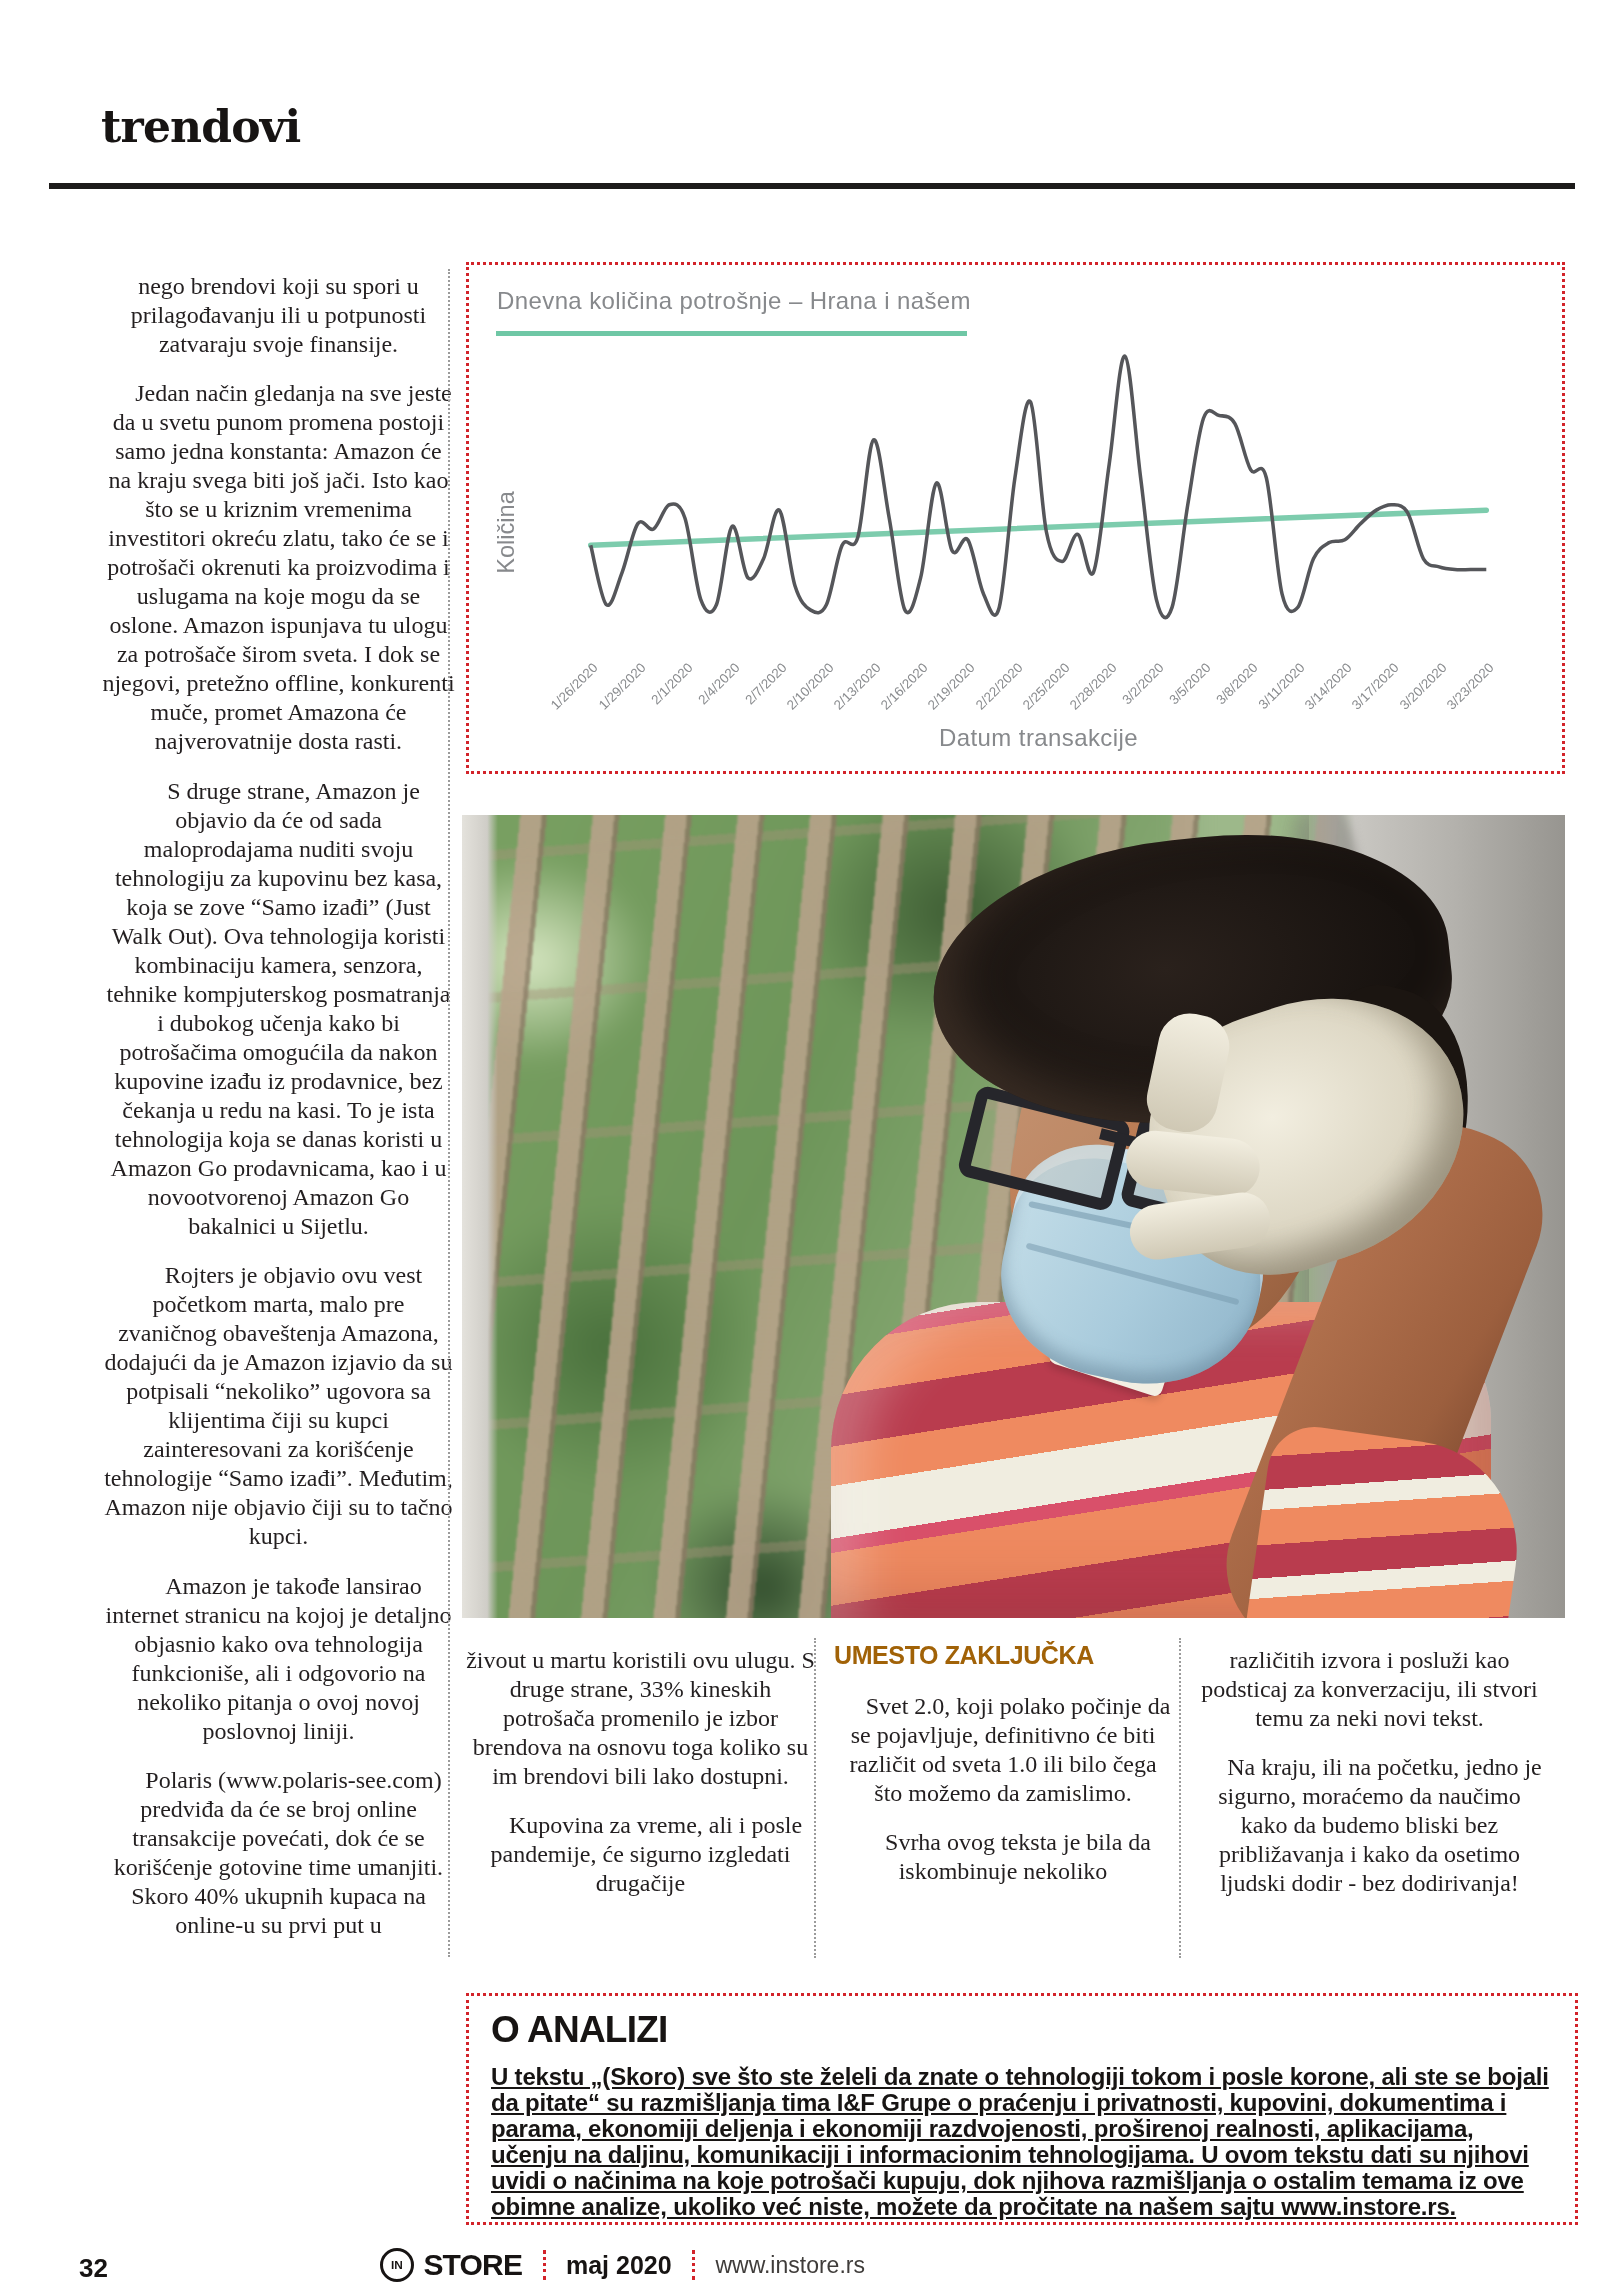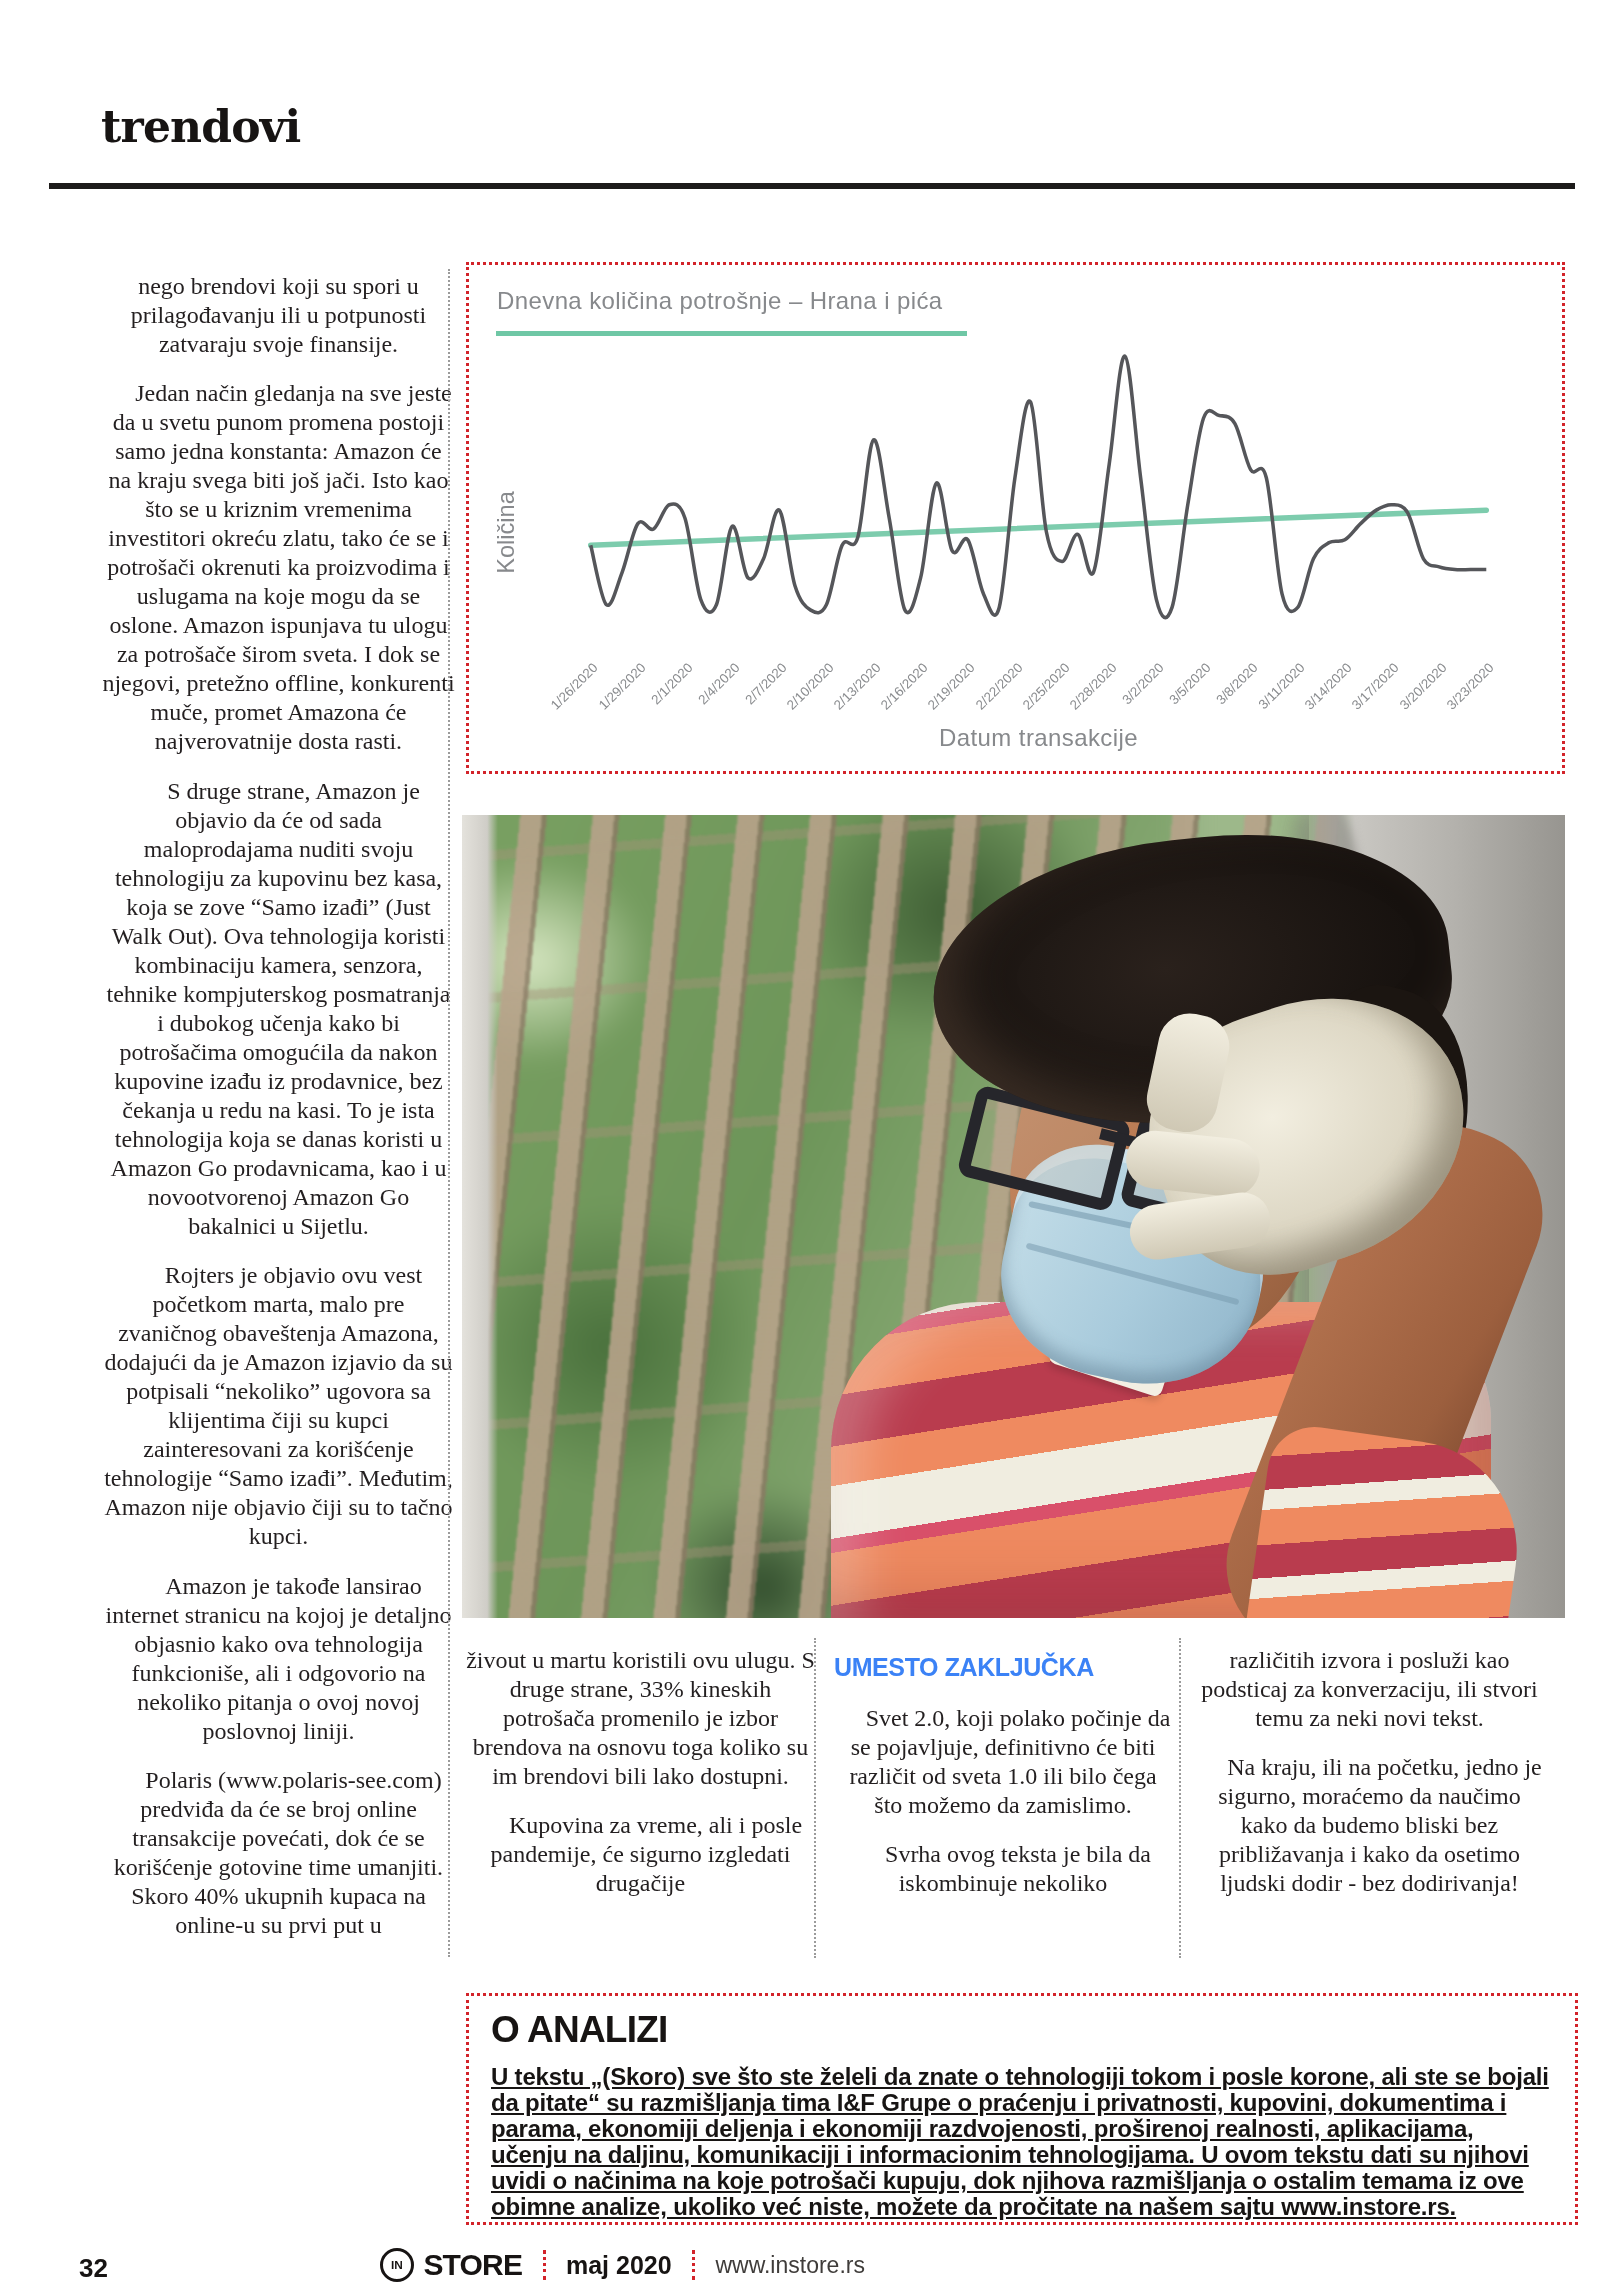--- a/index.html
+++ b/index.html
@@ -100,21 +100,21 @@
   .ph-finger{background:linear-gradient(#f2eee0,#cfc8b4);border-radius:31px;}
   .ph-f1{left:-31px;top:94px;width:134px;height:58px;transform:rotate(24deg);}
   .ph-f2{left:-47px;top:157px;width:141px;height:55px;transform:rotate(10deg);}
   .ph-f3{left:23.6px;top:-23.6px;width:71px;height:118px;transform:rotate(30deg);}
   
   .bcol{position:absolute;top:1646px;width:355px;height:314px;overflow:hidden;}
   .bcol1{left:463px;}
   .bcol2{left:834px;top:1641px;width:338px;}
   .bcol3{left:1192px;}
   .concl-head{font-family:"Liberation Sans",sans-serif;font-weight:bold;font-size:25px;
-     letter-spacing:-0.4px;color:#3b82f6;margin:12px 0 22px 0;}
+     letter-spacing:-0.4px;color:#a16207;margin:0 0 22px 0;}
   .indent-all p{text-indent:30px;}
   
   .about-box{position:absolute;left:466px;top:1993px;width:1112px;height:232px;
      border:3.9px dotted #d2232a;box-sizing:border-box;}
   .about-head{position:absolute;left:22px;top:12.6px;font-family:Liberation Sans, sans-serif;
      font-weight:bold;font-size:37px;letter-spacing:-0.8px;color:#171413;}
   .about-body{position:absolute;left:22px;top:68px;width:1060px;
      font-family:"Liberation Sans",sans-serif;font-weight:bold;font-size:24px;
      line-height:26px;color:#171413;letter-spacing:-0.2px;text-decoration:underline;}
   
@@ -146,21 +146,21 @@
       <p>Rojters je objavio ovu vest početkom marta, malo pre zvaničnog obaveštenja Amazona, dodajući da je Amazon izjavio da su potpisali “nekoliko” ugovora sa klijentima čiji su kupci zainteresovani za korišćenje tehnologije “Samo izađi”. Međutim, Amazon nije objavio čiji su to tačno kupci.</p>
       <p>Amazon je takođe lansirao internet stranicu na kojoj je detaljno objasnio kako ova tehnologija funkcioniše, ali i odgovorio na nekoliko pitanja o ovoj novoj poslovnoj liniji.</p>
       <p>Polaris (www.polaris-see.com) predviđa da će se broj online transakcije povećati, dok će se korišćenje gotovine time umanjiti. Skoro 40% ukupnih kupaca na online-u su prvi put  u</p>
     </div>
 
   <div class="vsep vsep-main"></div>
   <div class="vsep vsep-b1"></div>
   <div class="vsep vsep-b2"></div>
 
   <div class="chart-box">
-    <div class="chart-title">Dnevna količina potrošnje – Hrana i pića</div>
+    <div class="chart-title">Dnevna količina potrošnje – Hrana i našem</div>
     <div class="chart-title-rule"></div>
     <div class="ylabel-wrap">
       <span>Količina</span>
     </div>
     <div class="plot">
       <svg id="chart-svg" width="927" height="316" viewBox="0 0 1180 402">
           <line x1="20" y1="268.8" x2="1160" y2="224.08" stroke="#6fc7a5" stroke-width="7" stroke-linecap="round" opacity="0.9"></line>
           <path d="M20,268.8C23.333333333333332,281.41333333333336,33.333333333333336,338.74666666666667,40,344.48C46.666666666666664,350.21333333333337,53.333333333333336,320.4,60,303.2C66.66666666666667,286,73.33333333333333,250.45333333333332,80,241.28C86.66666666666667,232.10666666666668,93.33333333333333,252.17333333333335,100,248.16000000000003C106.66666666666667,244.1466666666667,113.33333333333333,219.49333333333334,120,217.2C126.66666666666667,214.90666666666664,133.33333333333334,214.33333333333334,140,234.4C146.66666666666666,254.46666666666667,153.33333333333334,319.25333333333333,160,337.6C166.66666666666666,355.9466666666667,173.33333333333334,359.96000000000004,180,344.48C186.66666666666666,329,193.33333333333334,250.45333333333335,200,244.72C206.66666666666666,238.98666666666665,213.33333333333334,303.2,220,310.08C226.66666666666666,316.96,233.33333333333334,300.3333333333333,240,286C246.66666666666666,271.6666666666667,253.33333333333334,218.3466666666667,260,224.08C266.6666666666667,229.81333333333333,273.3333333333333,299.18666666666667,280,320.4C286.6666666666667,341.6133333333333,293.3333333333333,347.3466666666667,300,351.36C306.6666666666667,355.37333333333333,313.3333333333333,358.24,320,344.48C326.6666666666667,330.72,333.3333333333333,283.1333333333333,340,268.8C346.6666666666667,254.46666666666667,353.3333333333333,280.84000000000003,360,258.48C366.6666666666667,236.12,373.3333333333333,138.65333333333336,380,134.64000000000001C386.6666666666667,130.62666666666667,393.3333333333333,198.28,400,234.4C406.6666666666667,270.52,413.3333333333333,338.74666666666667,420,351.36C426.6666666666667,363.97333333333336,433.3333333333333,337.02666666666664,440,310.08C446.6666666666667,283.1333333333333,453.3333333333333,195.4133333333333,460,189.67999999999998C466.6666666666667,183.94666666666666,473.3333333333333,263.64,480,275.68C486.6666666666667,287.72,493.3333333333333,252.74666666666667,500,261.92C506.6666666666667,271.09333333333336,513.3333333333334,316.3866666666667,520,330.72C526.6666666666666,345.05333333333334,533.3333333333334,372.5733333333334,540,347.92C546.6666666666666,323.26666666666665,553.3333333333334,226.3733333333333,560,182.79999999999998C566.6666666666666,139.22666666666666,573.3333333333334,75.01333333333335,580,86.48000000000002C586.6666666666666,97.94666666666669,593.3333333333334,217.77333333333337,600,251.60000000000002C606.6666666666666,285.4266666666667,613.3333333333334,288.8666666666667,620,289.44C626.6666666666666,290.0133333333333,633.3333333333334,252.74666666666667,640,255.04C646.6666666666666,257.3333333333333,653.3333333333334,318.1066666666667,660,303.2C666.6666666666666,288.2933333333333,673.3333333333334,211.46666666666667,680,165.6C686.6666666666666,119.73333333333332,693.3333333333334,25.133333333333336,700,28C706.6666666666666,30.866666666666664,713.3333333333334,131.2,720,182.79999999999998C726.6666666666666,234.39999999999998,733.3333333333334,310.08000000000004,740,337.6C746.6666666666666,365.12,753.3333333333334,367.9866666666667,760,347.92C766.6666666666666,327.85333333333335,773.3333333333334,257.3333333333333,780,217.2C786.6666666666666,177.06666666666666,793.3333333333334,126.04,800,107.12C806.6666666666666,88.2,813.3333333333334,102.53333333333335,820,103.68C826.6666666666666,104.82666666666667,833.3333333333334,102.53333333333333,840,114C846.6666666666666,125.46666666666667,853.3333333333334,161.01333333333335,860,172.48000000000002C866.6666666666666,183.9466666666667,873.3333333333334,156.42666666666665,880,182.79999999999998C886.6666666666666,209.17333333333332,893.3333333333334,303.20000000000005,900,330.72C906.6666666666666,358.24,913.3333333333334,355.37333333333333,920,347.92C926.6666666666666,340.4666666666667,933.3333333333334,299.76,940,286C946.6666666666666,272.24,953.3333333333334,269.37333333333333,960,265.36C966.6666666666666,261.3466666666667,973.3333333333334,265.93333333333334,980,261.92C986.6666666666666,257.9066666666667,993.3333333333334,247.58666666666667,1000,241.28C1006.6666666666666,234.97333333333333,1013.3333333333334,228.09333333333336,1020,224.08C1026.6666666666667,220.06666666666666,1033.3333333333333,216.62666666666667,1040,217.2C1046.6666666666667,217.7733333333333,1053.3333333333333,216.05333333333334,1060,227.52C1066.6666666666667,238.98666666666668,1073.3333333333333,274.53333333333336,1080,286C1086.6666666666667,297.46666666666664,1093.3333333333333,294.02666666666664,1100,296.32C1106.6666666666667,298.61333333333334,1113.3333333333333,299.18666666666667,1120,299.76C1126.6666666666667,300.3333333333333,1133.3333333333333,299.76,1140,299.76C1146.6666666666667,299.76,1156.6666666666667,299.76,1160,299.76" fill="none" stroke="#55565a" stroke-width="4.5" stroke-linejoin="round"></path>
         </svg>
     </div>

